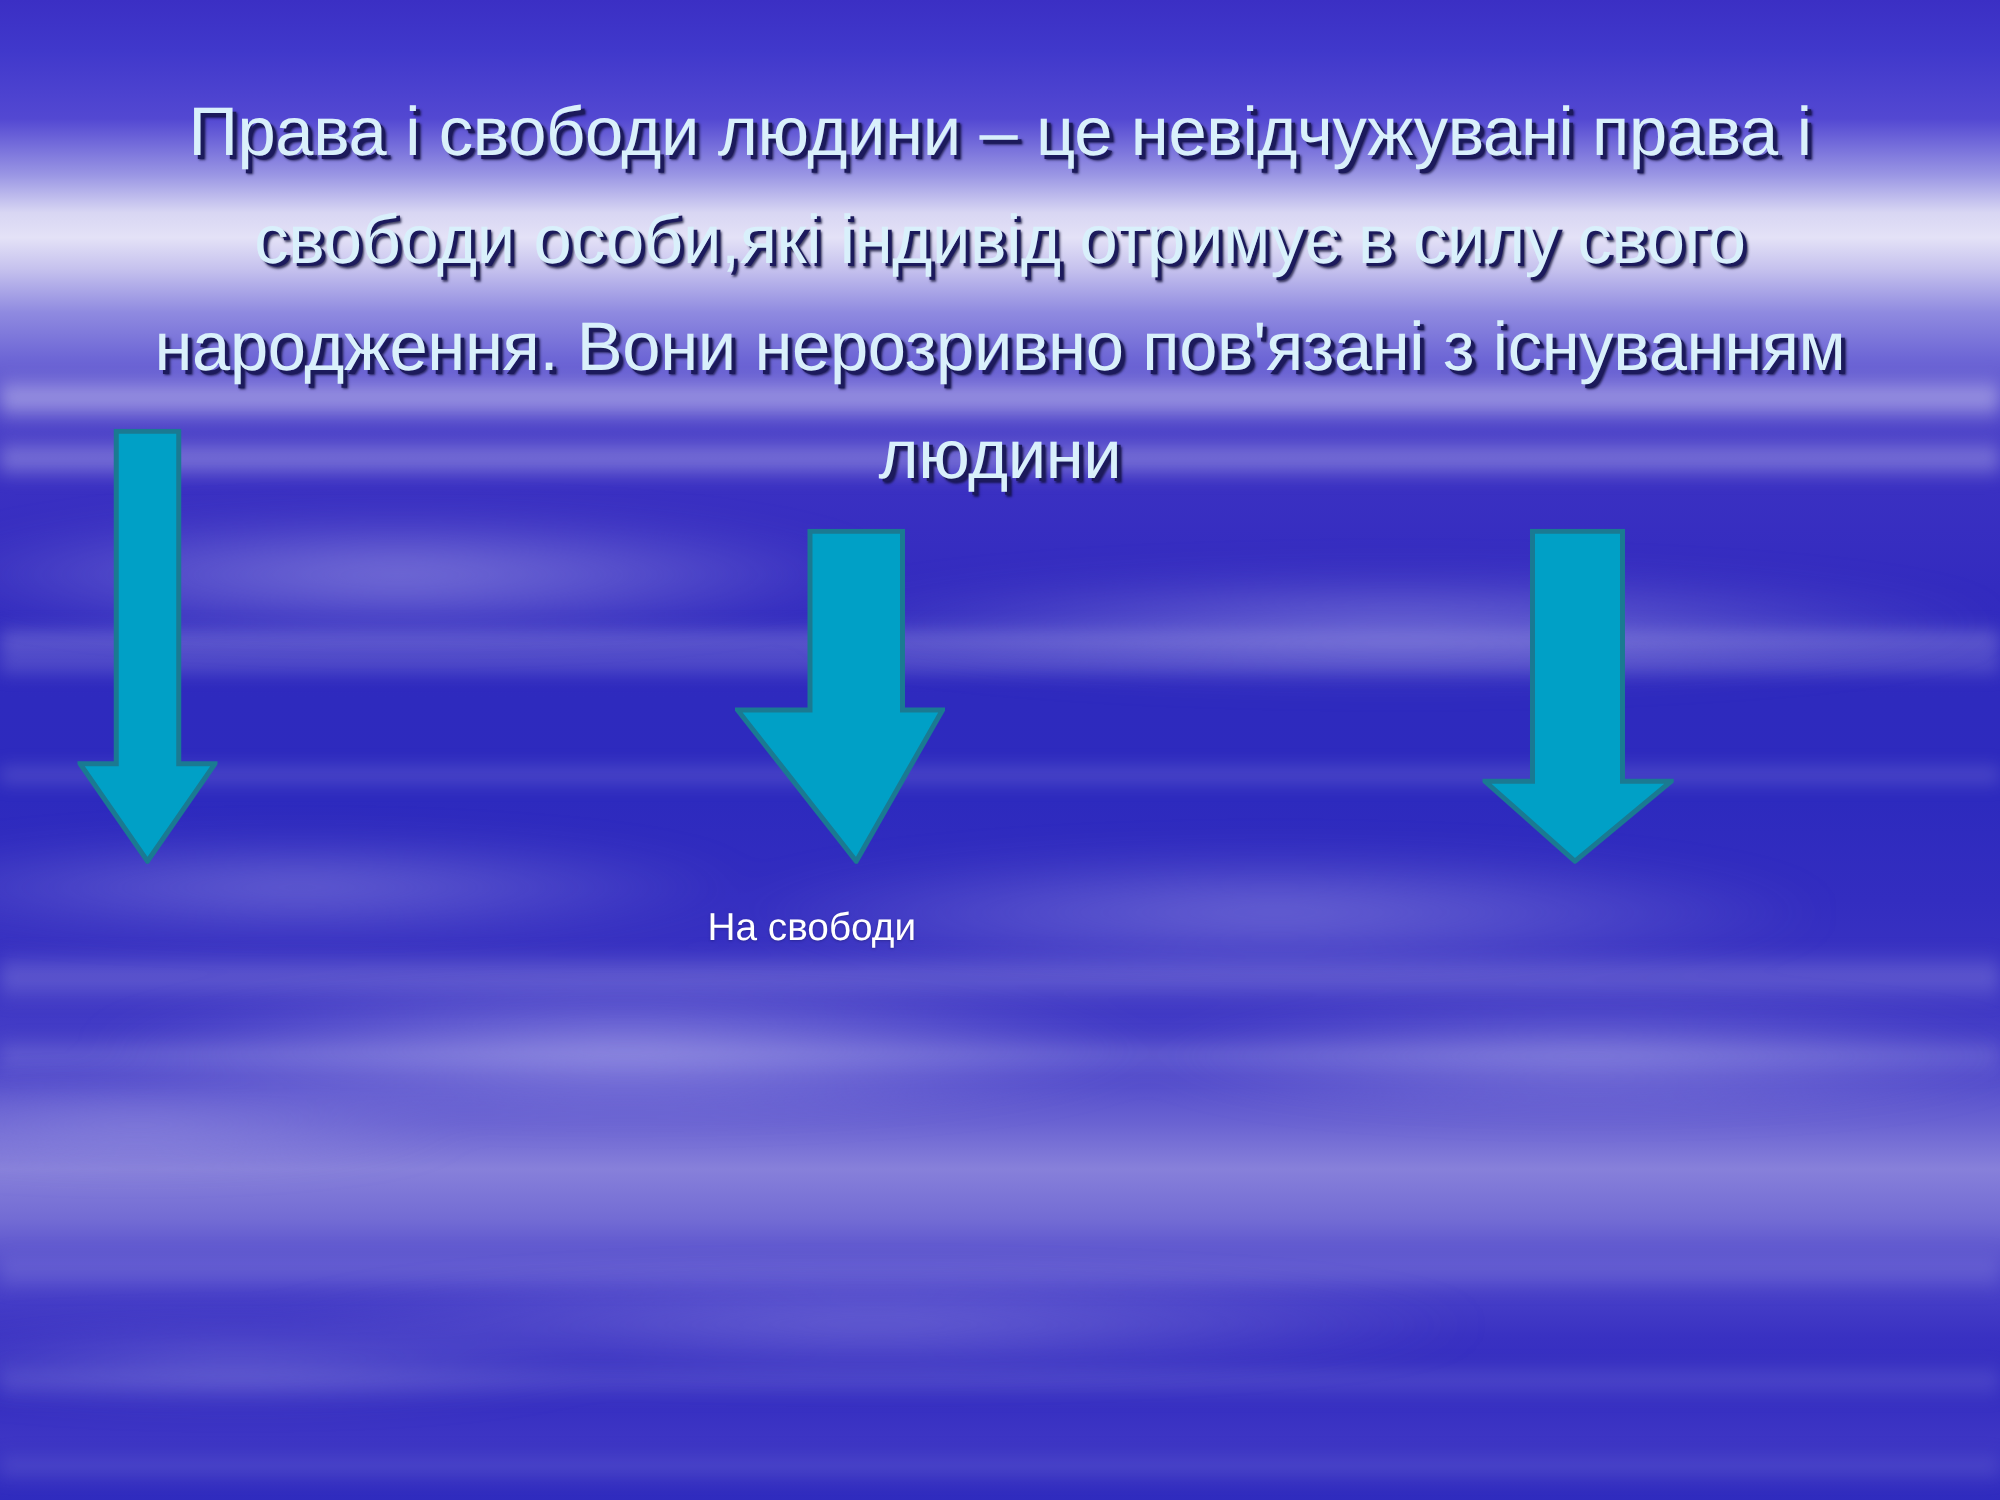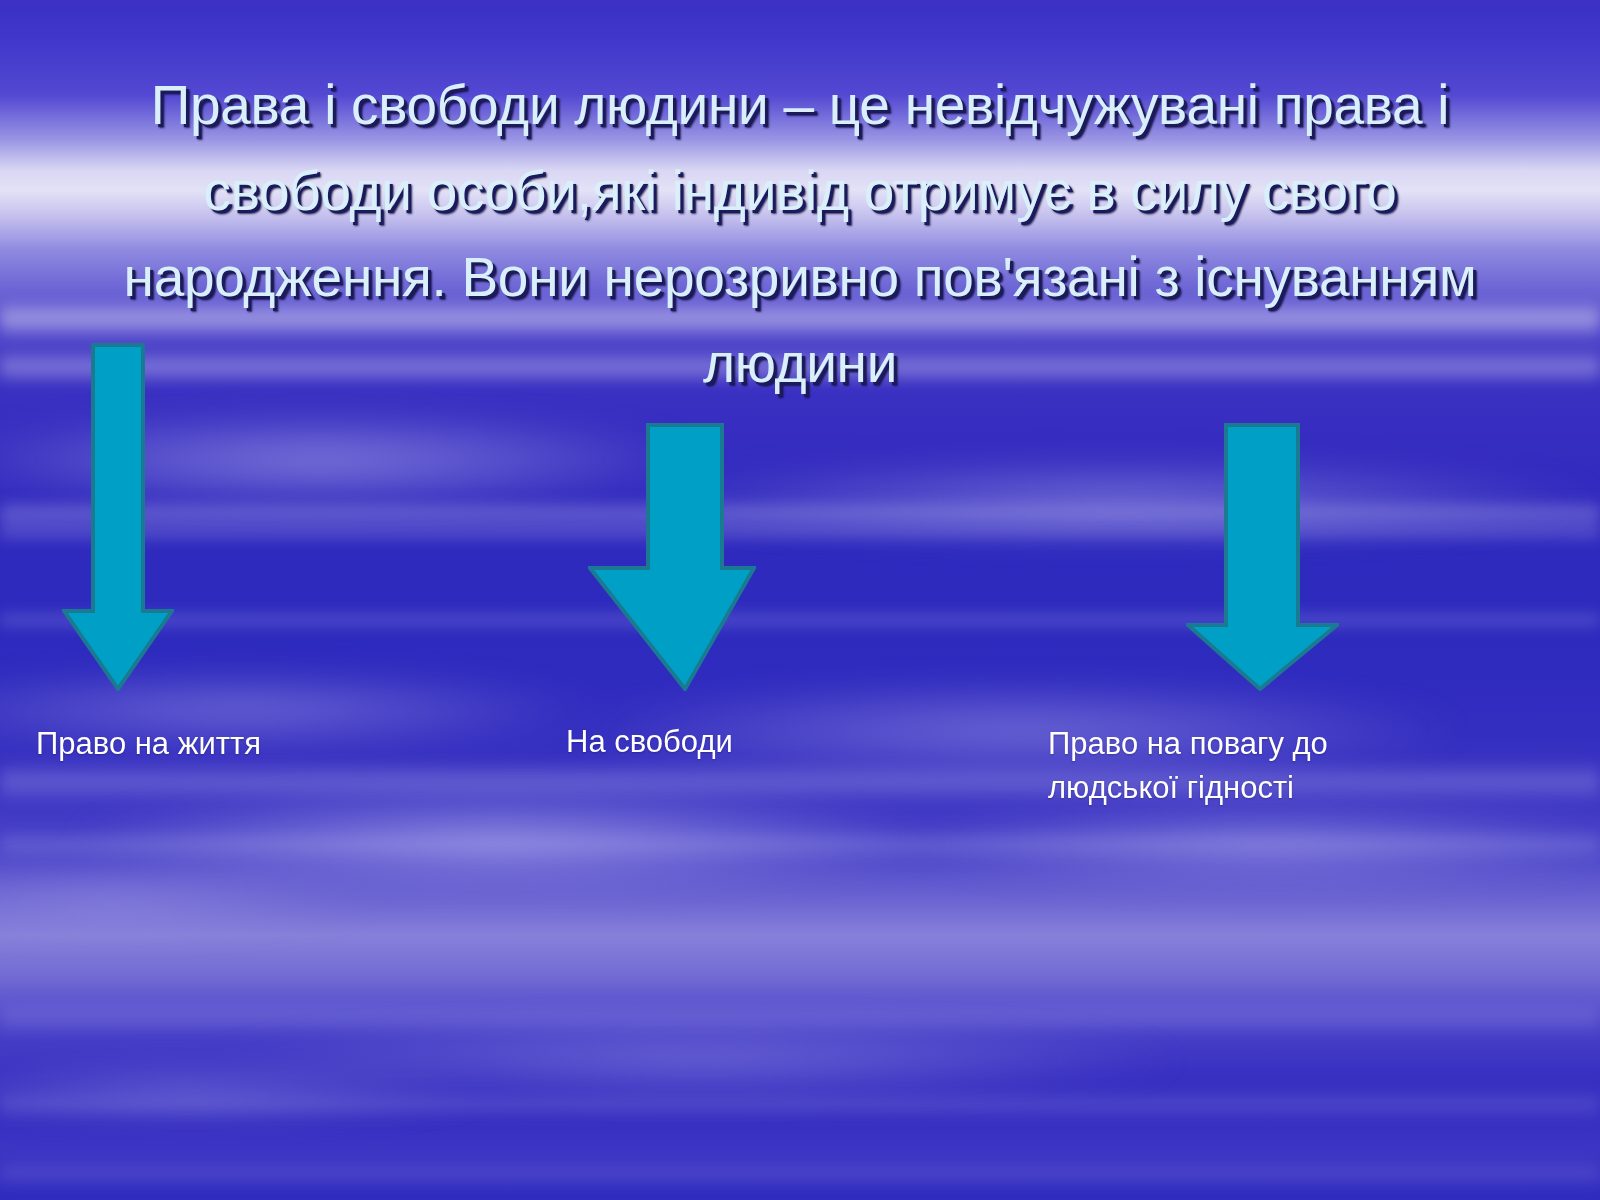--- a/index.html
+++ b/index.html
@@ -179,19 +179,17 @@
       <polygon points="60,2 134,2 134,145 166,145 97,266 2,145 60,145" fill="#00a0c6" stroke="#1a7a92" stroke-width="4" stroke-linejoin="miter"></polygon>
     </svg>
   </div>
 
   <div class="arrow" id="arrow-right">
     <svg viewBox="0 0 153 268" width="153" height="268" aria-hidden="true">
       <polygon points="40,2 112,2 112,202 151,202 74,266 2,202 40,202" fill="#00a0c6" stroke="#1a7a92" stroke-width="4" stroke-linejoin="miter"></polygon>
     </svg>
   </div>
 
-  <div class="label" id="label-life">Право на життя</div>
 
   <div class="label" id="label-freedom">На свободи</div>
 
-  <div class="label" id="label-dignity">Право на повагу до людської гідності</div>
 
 </div>
 
 </body></html>

